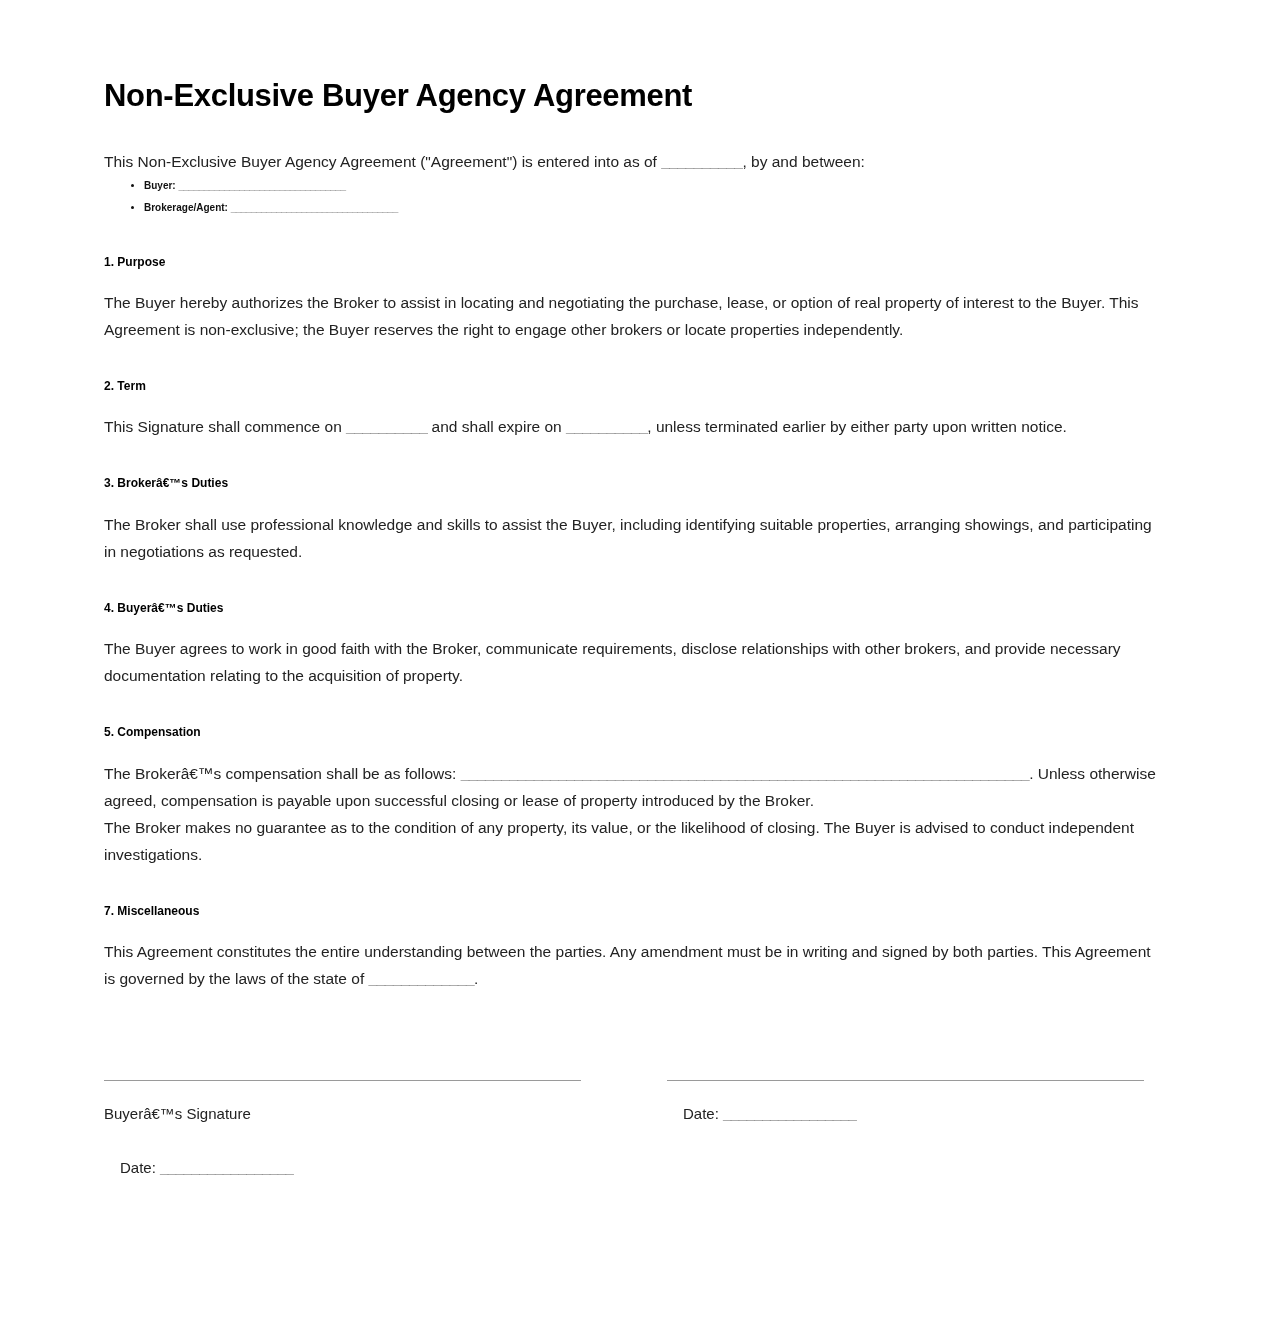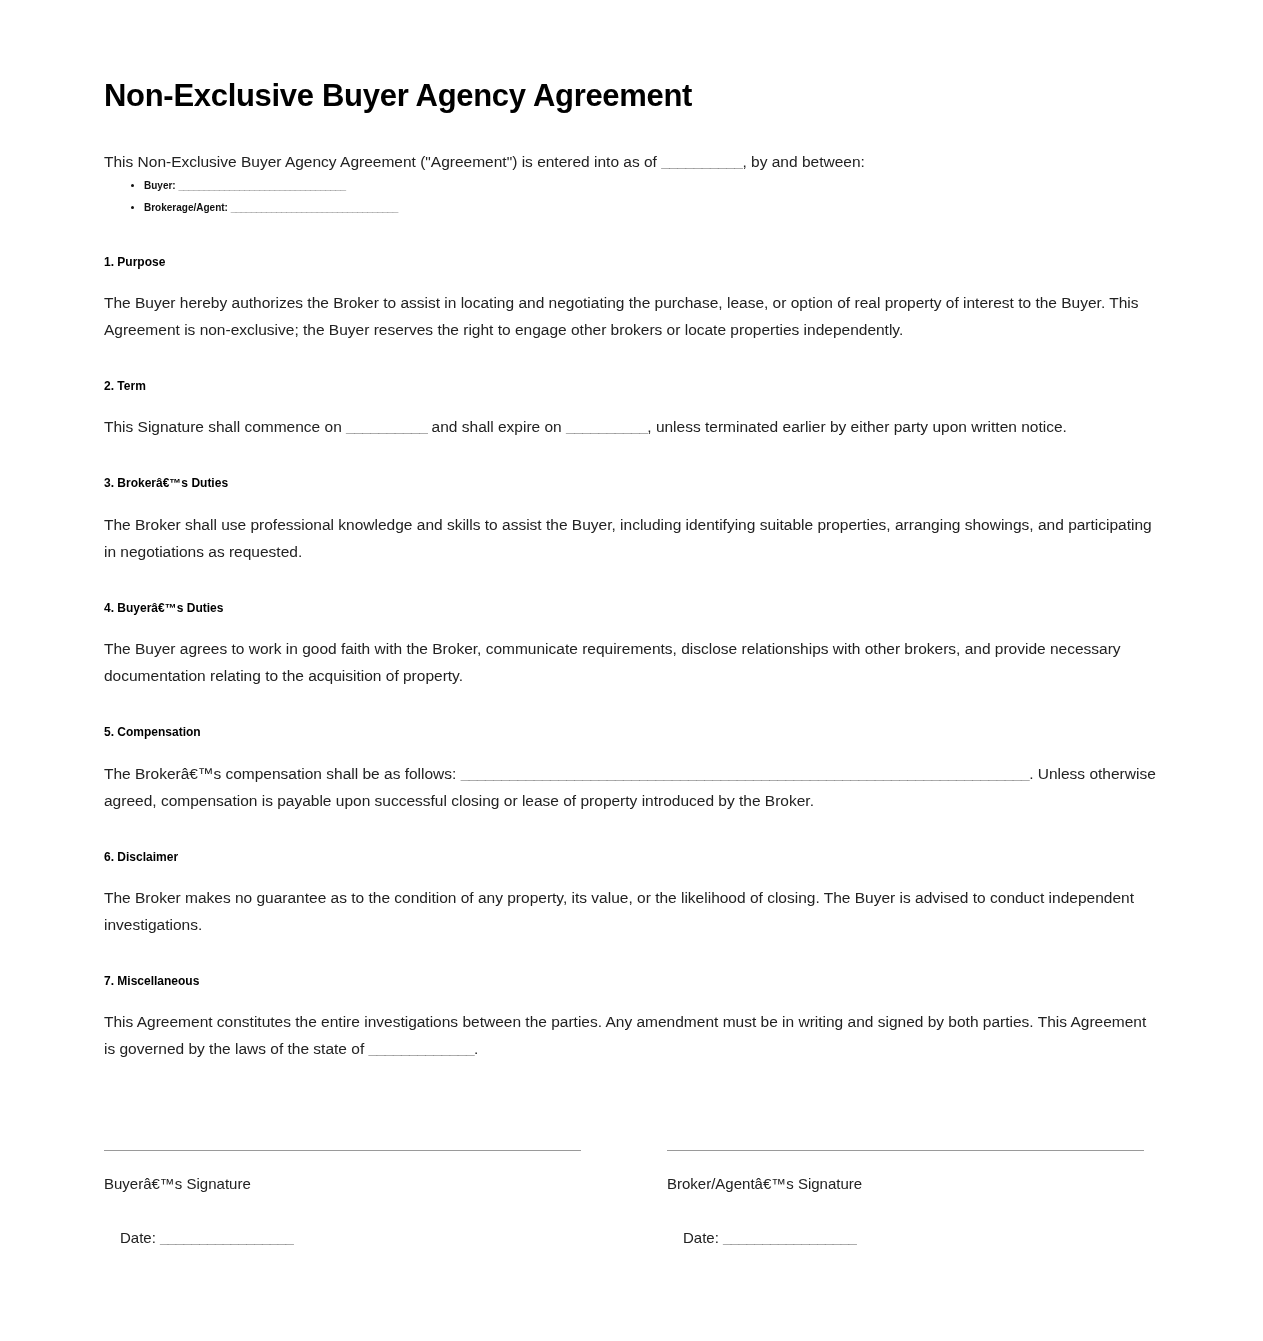--- a/index.html
+++ b/index.html
@@ -133,34 +133,32 @@
 
   <h2 class="section-heading">3. Brokerâ€™s Duties</h2>
   <p class="para section-body">The Broker shall use professional knowledge and skills to assist the Buyer, including identifying suitable properties, arranging showings, and participating in negotiations as requested.</p>
 
   <h2 class="section-heading">4. Buyerâ€™s Duties</h2>
   <p class="para section-body">The Buyer agrees to work in good faith with the Broker, communicate requirements, disclose relationships with other brokers, and provide necessary documentation relating to the acquisition of property.</p>
 
   <h2 class="section-heading">5. Compensation</h2>
   <p class="para section-body"><span>The Brokerâ€™s compensation shall be as follows: </span><span class="blank">______________________________________________________________________</span><span>. Unless otherwise agreed, compensation is payable upon successful closing or lease of property introduced by the Broker.</span></p>
 
-  <h2 class="section-heading">6. Disclaimer</h2>
   <p class="para section-body">The Broker makes no guarantee as to the condition of any property, its value, or the likelihood of closing. The Buyer is advised to conduct independent investigations.</p>
 
   <h2 class="section-heading">7. Miscellaneous</h2>
-  <p class="para section-body"><span>This Agreement constitutes the entire investigations between the parties. Any amendment must be in writing and signed by both parties. This Agreement is governed by the laws of the state of </span><span class="blank">_____________</span><span>.</span></p>
+  <p class="para section-body"><span>This Agreement constitutes the entire understanding between the parties. Any amendment must be in writing and signed by both parties. This Agreement is governed by the laws of the state of </span><span class="blank">_____________</span><span>.</span></p>
 
   <div class="spacer-before-signatures"></div>
 
   <div class="sig-row">
     <div class="sig-col">
       <div class="sig-rule"></div>
       <p class="sig-label">Buyerâ€™s Signature</p>
       <p class="sig-date"><span>Date: </span><span class="blank">_________________</span></p>
     </div>
     <div class="sig-col">
       <div class="sig-rule"></div>
-      <p class="sig-label">Broker/Agentâ€™s Signature</p>
       <p class="sig-date"><span>Date: </span><span class="blank">_________________</span></p>
     </div>
   </div>
 
 </div>
 
 </body></html>

